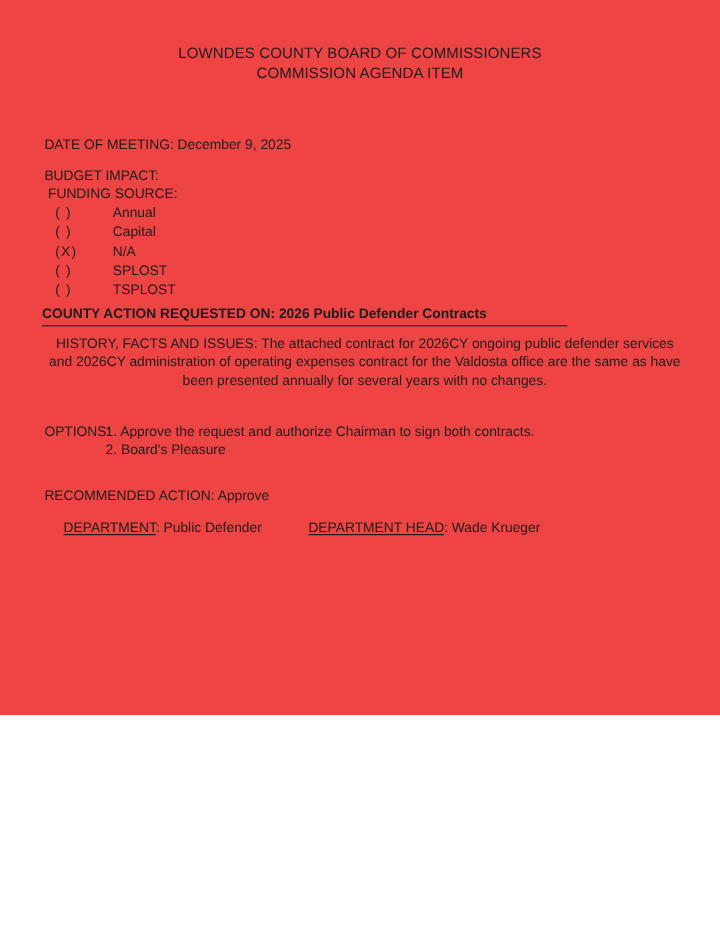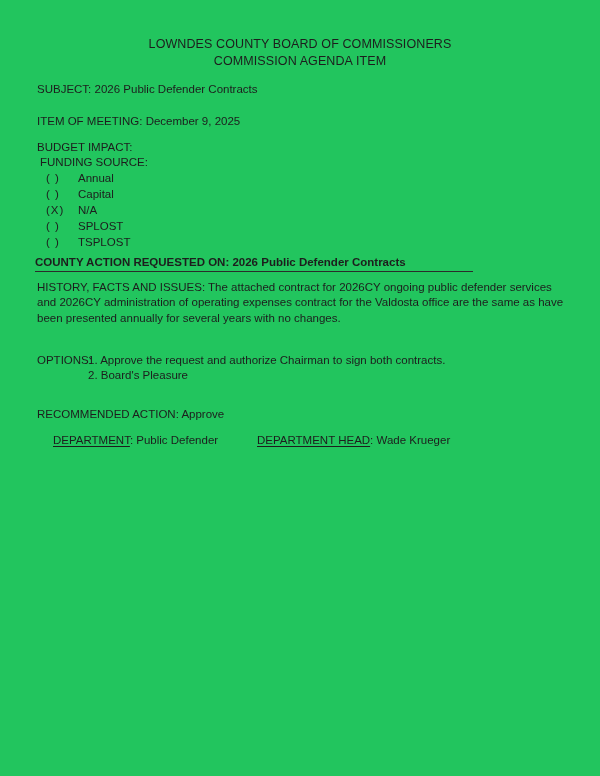--- a/index.html
+++ b/index.html
@@ -3,22 +3,22 @@
 <meta charset="utf-8">
 <style>
   html, body {
     margin: 0;
     padding: 0;
     background: #ffffff;
   }
   .page {
     position: relative;
     width: 600px;
-    height: 776px;
-    background: #22c55e;
+    height: 596px;
+    background: #ef4444;
     font-family: "Liberation Sans", "DejaVu Sans", sans-serif;
     font-size: 11.5px;
     color: #1d1d1d;
     overflow: hidden;
   }
   .abs { position: absolute; }
   .header {
     top: 36px;
     left: 0;
     width: 100%;
@@ -33,36 +33,36 @@
   .date-line      { top: 114px; left: 37px; }
   .budget-line    { top: 140px; left: 37px; }
   .funding-line   { top: 155px; left: 40px; }
   .funding-options{ top: 170px; left: 46px; }
   .funding-row { line-height: 16px; white-space: nowrap; }
   .funding-mark {
     display: inline-block;
     width: 23px;
     letter-spacing: 1px;
   }
-  .funding-label { display: inline-block; margin-left: 9px; }
+  .funding-label { display: inline-block; margin-left: 25px; }
   .county-action {
     top: 256px;
     left: 35px;
     width: 438px;
     padding-bottom: 3px;
     border-bottom: 1.5px solid #2b2b2b;
     white-space: nowrap;
     font-weight: bold;
   }
   .history-par {
     top: 280px;
     left: 37px;
     width: 534px;
     line-height: 15.4px;
-    text-align: left;
+    text-align: center;
   }
   .options-block {
     top: 353px;
     left: 37px;
     display: flex;
     align-items: flex-start;
   }
   .options-label { width: 51px; flex: 0 0 auto; line-height: 15.2px; }
   .options-items { line-height: 15.2px; }
   .option-num { display: inline; }
@@ -77,25 +77,23 @@
 </head>
 <body>
 
 <div class="page">
 
   <div class="abs header">
     <div>LOWNDES COUNTY BOARD OF COMMISSIONERS</div>
     <div>COMMISSION AGENDA ITEM</div>
   </div>
 
-  <div class="abs line subject-line"><span>SUBJECT:</span>
-    <span>2026 Public Defender Contracts</span></div>
 
 
-  <div class="abs line date-line"><span>ITEM OF MEETING:</span>
+  <div class="abs line date-line"><span>DATE OF MEETING:</span>
     <span>December 9, 2025</span></div>
 
   <div class="abs line budget-line"><span>BUDGET IMPACT:</span></div>
 
   <div class="abs line funding-line"><span>FUNDING SOURCE:</span></div>
 
   <div class="abs funding-options">
     <div class="funding-row">
       <span class="funding-mark">( )</span><span class="funding-label">Annual</span>
     </div>

